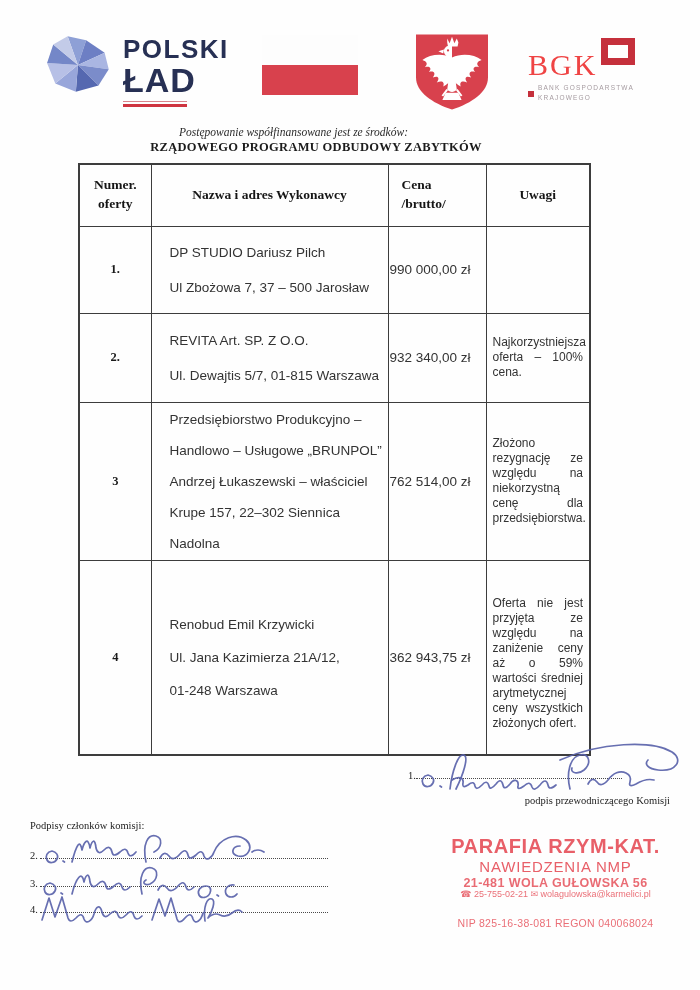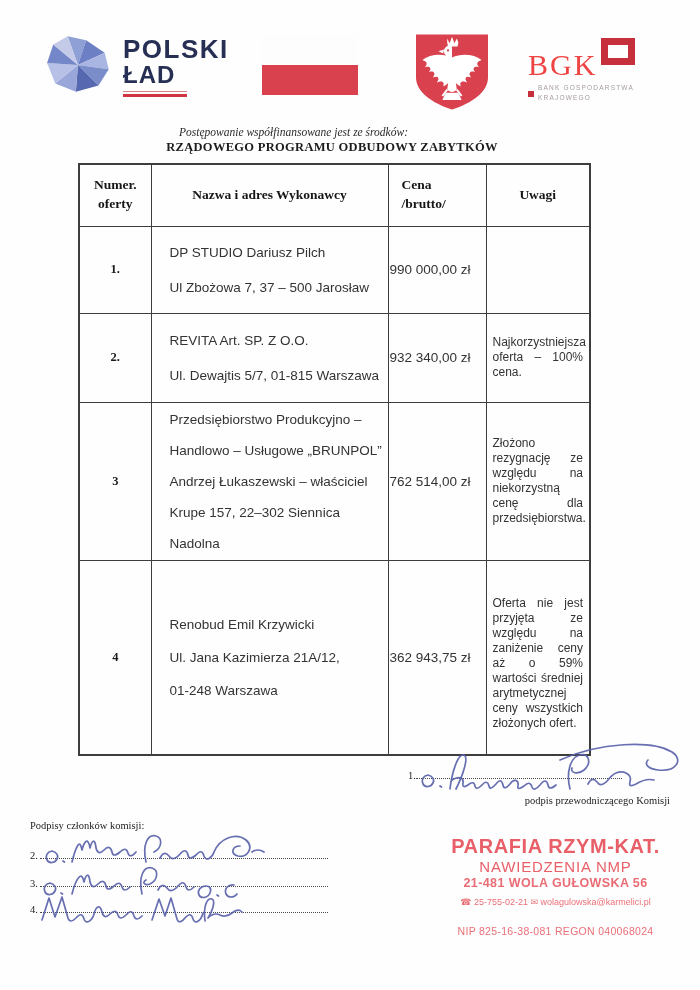--- a/index.html
+++ b/index.html
@@ -5,21 +5,21 @@
   html,body{margin:0;padding:0;background:#e9e9e9;}
   #page{position:relative;width:700px;height:990px;background:#fefefe;overflow:hidden;
         font-family:"Liberation Sans",sans-serif;color:#2e2e2e;}
   .abs{position:absolute;}
   .pre{white-space:pre-line;}
 
   
   #polski-lad{left:45px;top:34px;}
   #pl-text{left:123px;top:36px;line-height:1;}
   .pl-line1{font-size:26px;font-weight:600;letter-spacing:1.5px;color:#273054;}
-  .pl-line2{font-size:24px;font-weight:800;letter-spacing:1px;color:#273054;margin-top:1px;}
+  .pl-line2{font-size:34px;font-weight:800;letter-spacing:1px;color:#273054;margin-top:1px;}
   .pl-microline{width:64px;height:1px;background:#c9505a;margin-top:4px;opacity:.7;}
   .pl-redbar{width:64px;height:3px;background:#cf3440;margin-top:2px;}
 
   #flag{left:262px;top:35px;width:96px;height:60px;}
   #flag .white{height:50%;background:#fdfdfd;}
   #flag .red{height:50%;background:#d8414d;}
 
   #eagle{left:412px;top:31px;}
 
   #bgk{left:528px;top:38px;width:140px;}
@@ -28,21 +28,21 @@
             letter-spacing:2px;margin-top:12px;}
   #bgk-square{width:20px;height:13px;border:7px solid #c5303c;margin-left:4px;}
   #bgk-sub{font-size:6.5px;letter-spacing:1.2px;color:#a59ba0;line-height:1.5;margin-top:3px;
            padding-left:10px;position:relative;}
   #bgk-dot{position:absolute;left:0;top:8px;width:6px;height:6px;background:#c5303c;}
 
   
   #funding-note{left:0;top:126px;width:587px;text-align:center;
                 font:italic 11.5px "Liberation Serif",serif;color:#2b2b2b;}
   #program-name{left:0;top:140px;width:632px;text-align:center;
-                font:bold 12.5px "Liberation Serif",serif;letter-spacing:.3px;color:#1c1c1c;margin-left:16px;}
+                font:bold 12.5px "Liberation Serif",serif;letter-spacing:.3px;color:#1c1c1c;}
 
   
   #offers-table{position:absolute;left:78px;top:163px;width:511px;table-layout:fixed;
                 border-collapse:collapse;border:2.5px solid #3d3d3d;}
   #offers-table th,#offers-table td{border:1.5px solid #3d3d3d;overflow:hidden;vertical-align:middle;}
   tr.hrow{height:62px;}
   tr.r1{height:87px;} tr.r2{height:89px;} tr.r3{height:124px;} tr.r4{height:195px;}
   th{font:bold 13.5px "Liberation Serif",serif;color:#151515;line-height:1.4;text-align:center;}
   th.cena{text-align:left;padding-left:13px;}
   td.num{font:bold 12.5px "Liberation Serif",serif;text-align:center;color:#1a1a1a;}
@@ -65,21 +65,21 @@
   .member-dots{display:inline-block;width:288px;border-bottom:1.5px dotted #4a4a4a;height:12px;margin-left:2px;}
   #handwriting{left:0;top:0;pointer-events:none;}
   #handwriting path{fill:none;stroke:#5a63aa;stroke-width:1.7;stroke-linecap:round;
                     stroke-linejoin:round;opacity:.92;}
 
   
   #stamp{left:448px;top:836px;width:215px;text-align:center;color:#e85f68;line-height:1;}
   .stamp-l1{font-size:20px;font-weight:bold;letter-spacing:.6px;}
   .stamp-l2{font-size:15px;font-weight:normal;letter-spacing:.8px;margin-top:3px;}
   .stamp-l3{font-size:12.5px;font-weight:bold;letter-spacing:.4px;margin-top:3px;opacity:.92;}
-  .stamp-l4{font-size:9px;margin-top:8px;opacity:.9;}
+  .stamp-l4{font-size:9px;margin-top:0;opacity:.9;}
   .stamp-l5{font-size:10.5px;margin-top:19px;letter-spacing:.3px;opacity:.9;}
 </style>
 </head>
 <body>
 
 <div id="page">
 
   <svg id="polski-lad" class="abs" width="72" height="60" viewBox="0 0 70 58">
     <polygon points="32,30 22,2 40,6" fill="#8ea0d6"></polygon>
     <polygon points="32,30 40,6 58,18" fill="#6d7fc4"></polygon>

